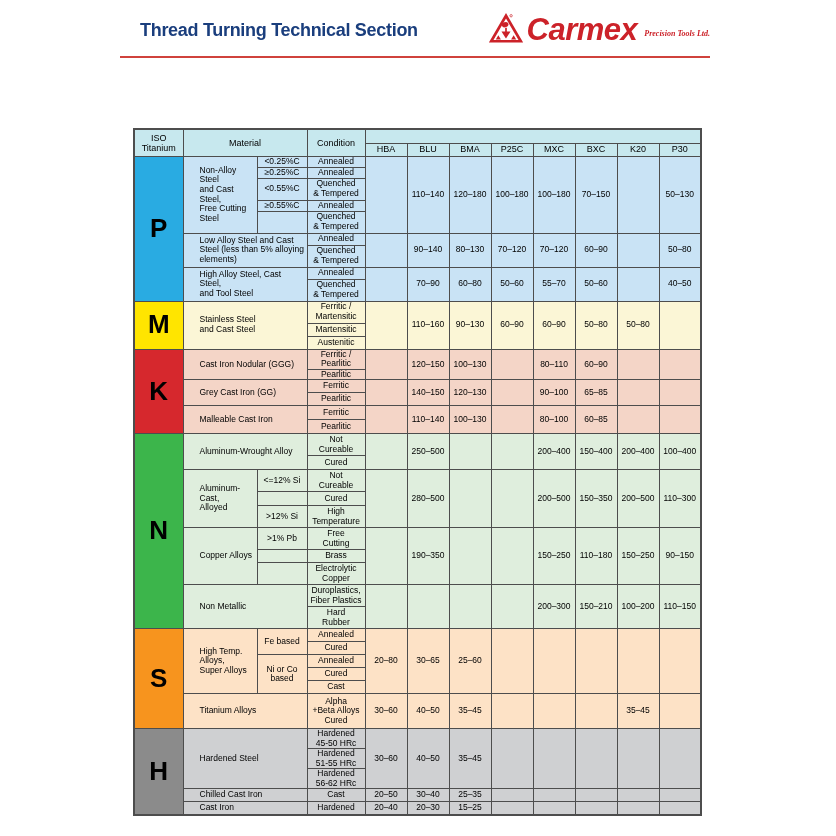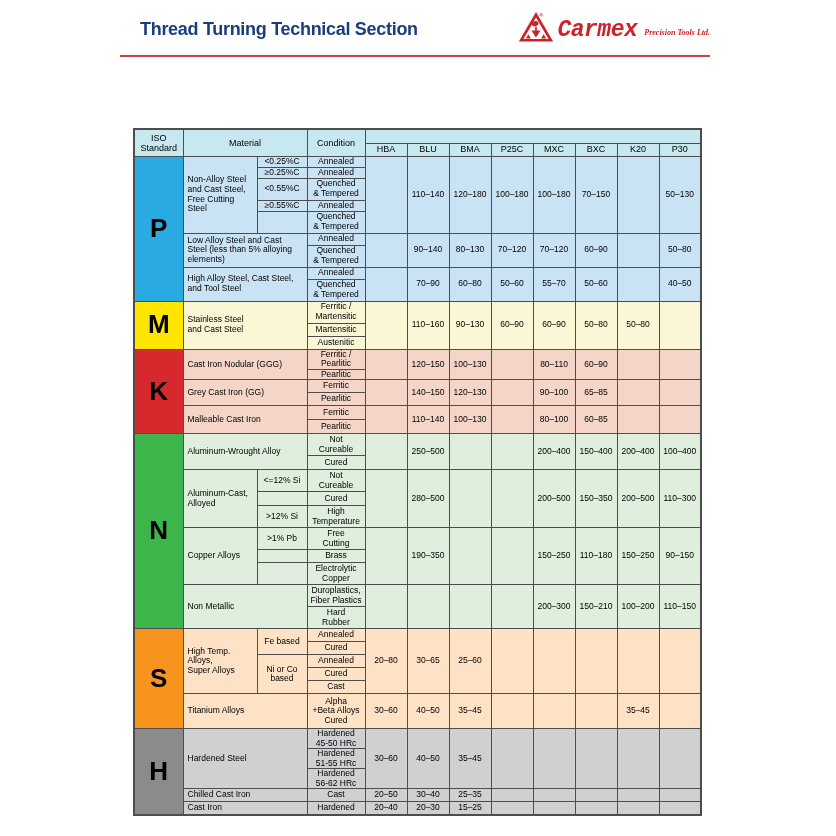--- a/index.html
+++ b/index.html
@@ -4,35 +4,35 @@
 <style>
   html,body{margin:0;padding:0;background:#ffffff;}
   .page{position:relative;width:836px;height:836px;background:#fff;
         font-family:"Liberation Sans",sans-serif;color:#000;overflow:hidden;}
 
   .doc-header{position:absolute;left:120px;top:12px;width:590px;
               display:flex;align-items:center;justify-content:space-between;
               border-bottom:2px solid var(--line_red);padding-bottom:8px;}
   .doc-title{font-size:18px;font-weight:bold;color:var(--navy);padding-left:20px;letter-spacing:-0.3px;}
   .brand{display:flex;align-items:center;gap:4px;}
-  .brand-name{font-family:Liberation Mono, monospace;font-style:italic;font-weight:bold;
-              font-size:23px;color:var(--brand_red);letter-spacing:-0.5px;}
+  .brand-name{font-family:Liberation Sans, sans-serif;font-style:italic;font-weight:bold;
+              font-size:31px;color:var(--brand_red);letter-spacing:-0.5px;}
   .brand-suffix{font-family:Liberation Serif, serif;font-style:italic;font-weight:bold;
                 font-size:8px;color:var(--brand_red);margin-left:3px;margin-top:6px;}
 
   .main-title{position:absolute;left:120px;top:88px;width:590px;text-align:center;
               font-size:19px;font-weight:bold;font-style:italic;color:var(--navy);letter-spacing:-0.2px;}
 
   .tbl-wrap{position:absolute;left:133px;top:128px;}
   table{border-collapse:collapse;table-layout:fixed;border:2px solid var(--border);}
   td,th{border:1px solid var(--border);font-size:8.5px;line-height:1.12;font-weight:normal;
         text-align:center;vertical-align:middle;padding:0;white-space:pre-line;overflow:hidden;}
   th.hdr{background:var(--header_bg);font-size:9px;}
   td.c-letter{font-size:26px;font-weight:bold;}
-  td.c-mat{text-align:left;padding-left:4px;padding-right:2px;}
+  td.c-mat{text-align:left;padding-left:16px;padding-right:2px;}
   .sec-p{background:var(--p_row);} .c-letter.sec-p{background:var(--p_letter);}
   .sec-m{background:var(--m_row);} .c-letter.sec-m{background:var(--m_letter);}
   .sec-k{background:var(--k_row);} .c-letter.sec-k{background:var(--k_letter);}
   .sec-n{background:var(--n_row);} .c-letter.sec-n{background:var(--n_letter);}
   .sec-s{background:var(--s_row);} .c-letter.sec-s{background:var(--s_letter);}
   .sec-h{background:var(--h_row);} .c-letter.sec-h{background:var(--h_letter);}
 </style>
 </head>
 <body>
 
@@ -68,21 +68,21 @@
           <col style="width:42px">
           <col style="width:42px">
         <col style="width:42px">
           <col style="width:42px">
           <col style="width:42px">
           <col style="width:42px">
       </colgroup>
       <thead>
         <tr style="height:14px">
           <th class="hdr" rowspan="2">ISO
-Standard</th>
+Titanium</th>
           <th class="hdr" rowspan="2" colspan="2">Material</th>
           <th class="hdr" rowspan="2">Condition</th>
           <th class="hdr" colspan="8"></th>
         </tr>
         <tr style="height:13px">
           <th class="hdr">HBA</th>
           <th class="hdr">BLU</th>
           <th class="hdr">BMA</th>
           <th class="hdr">P25C</th>
           <th class="hdr">MXC</th>

